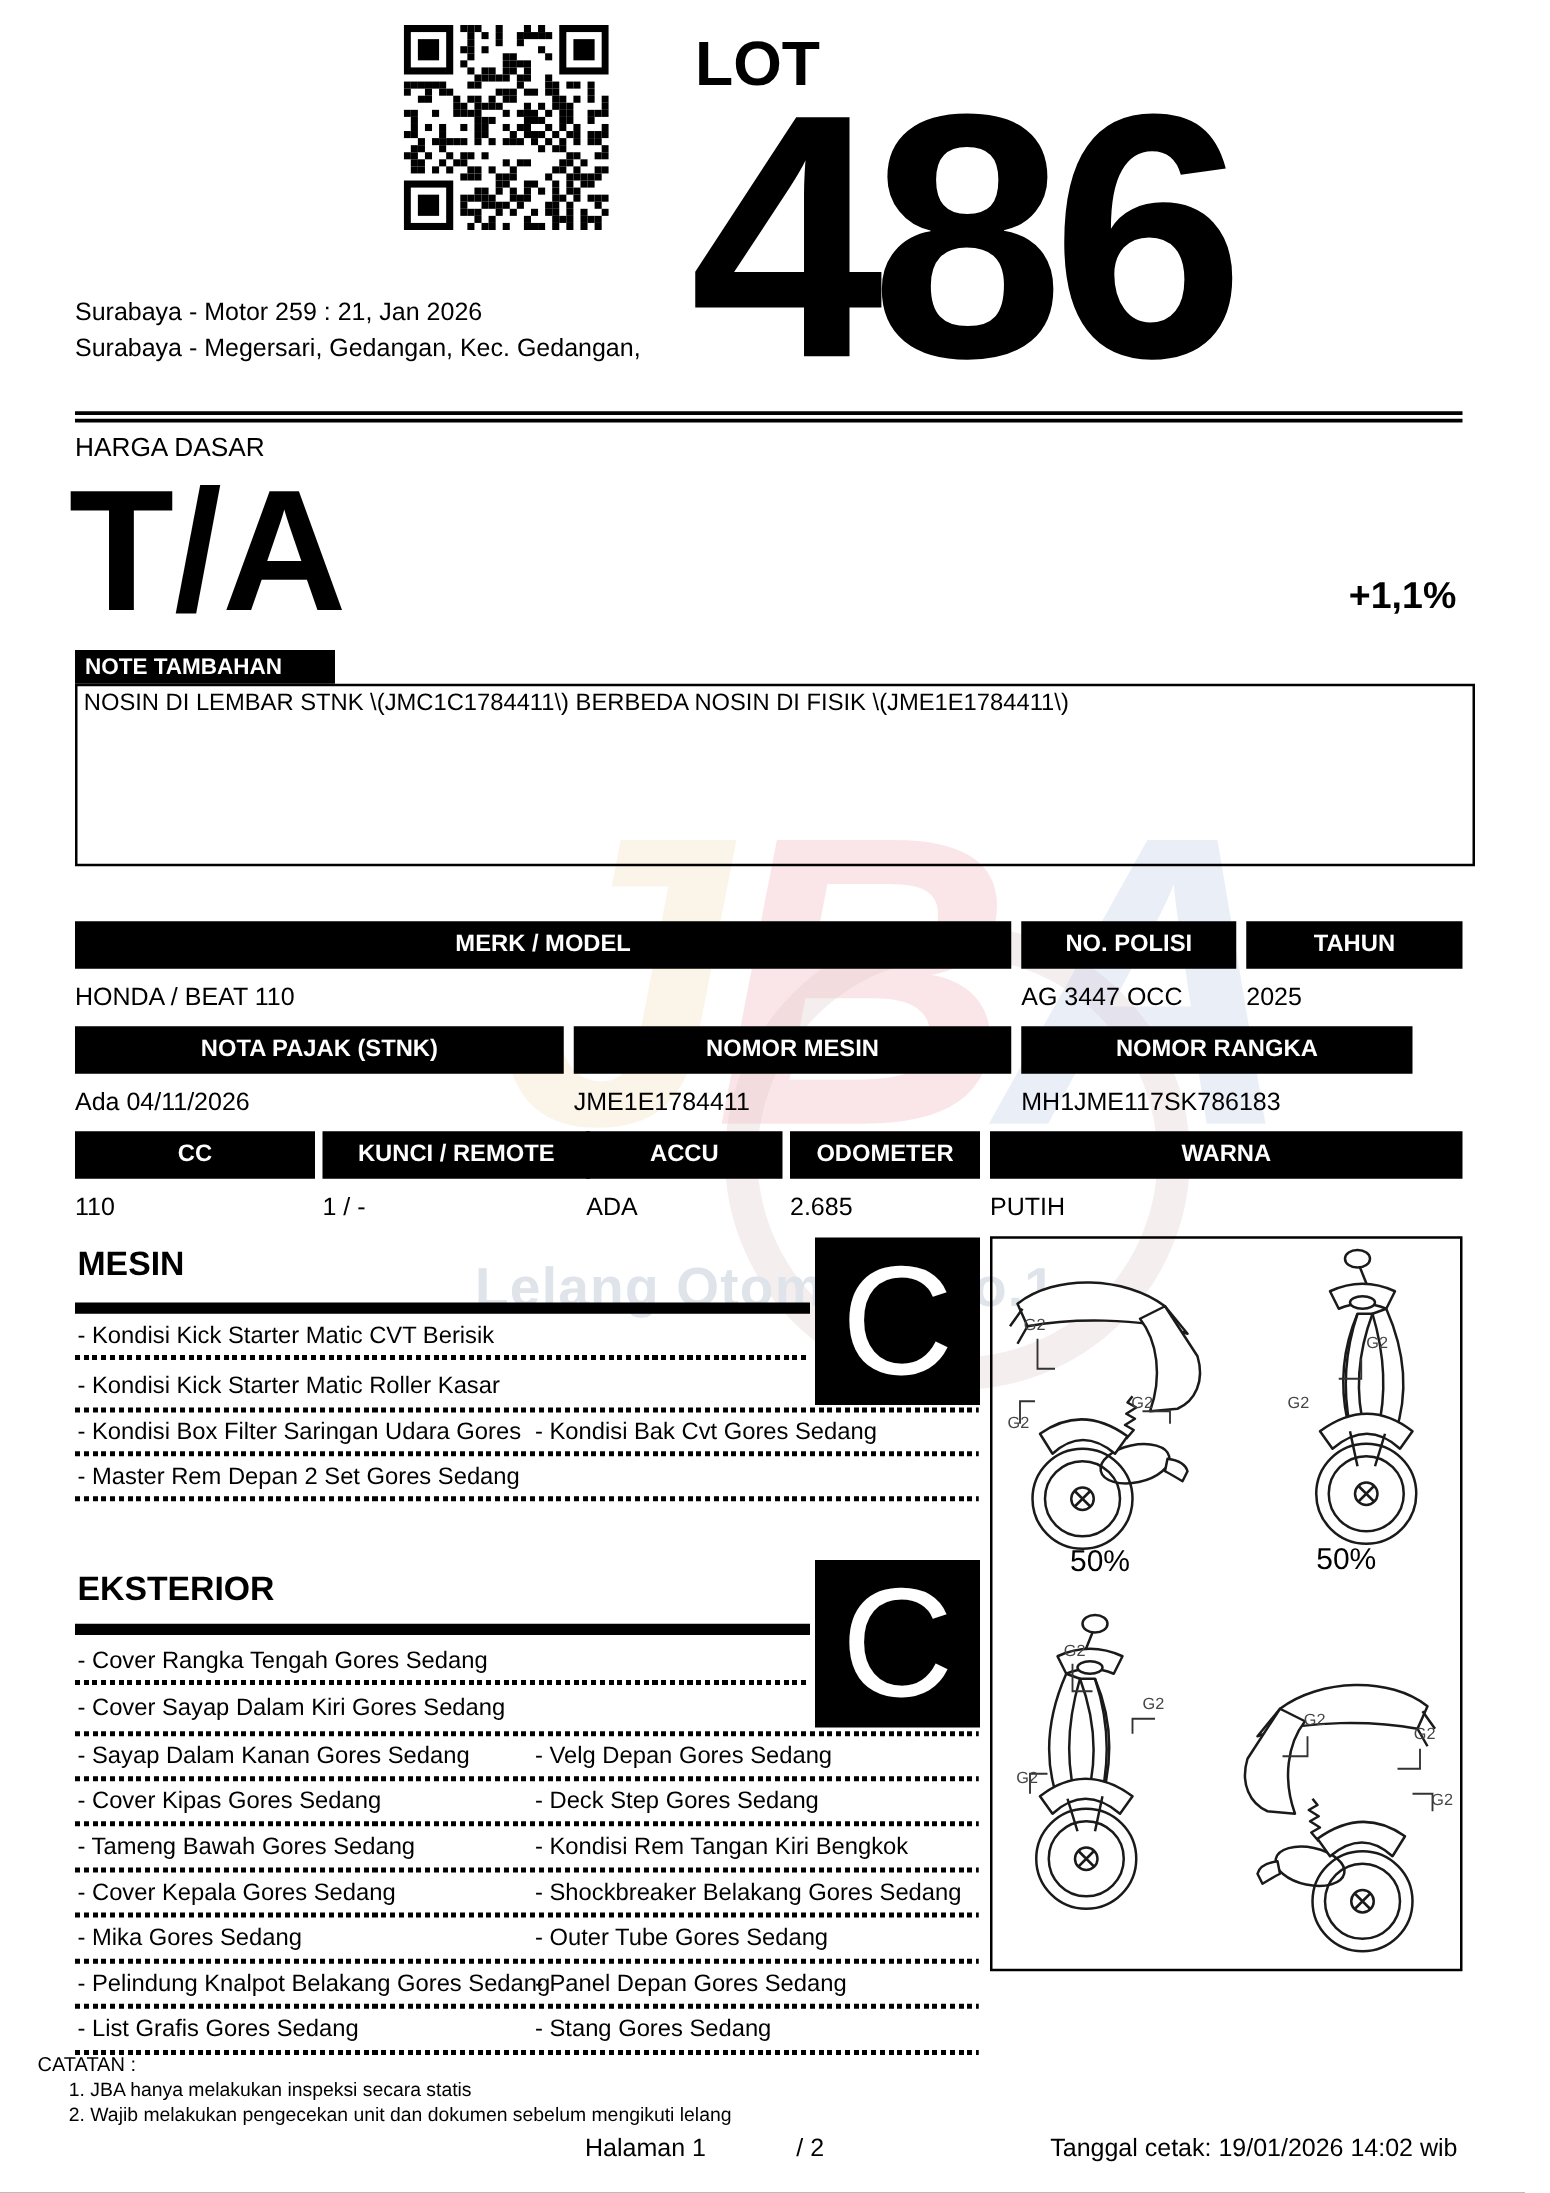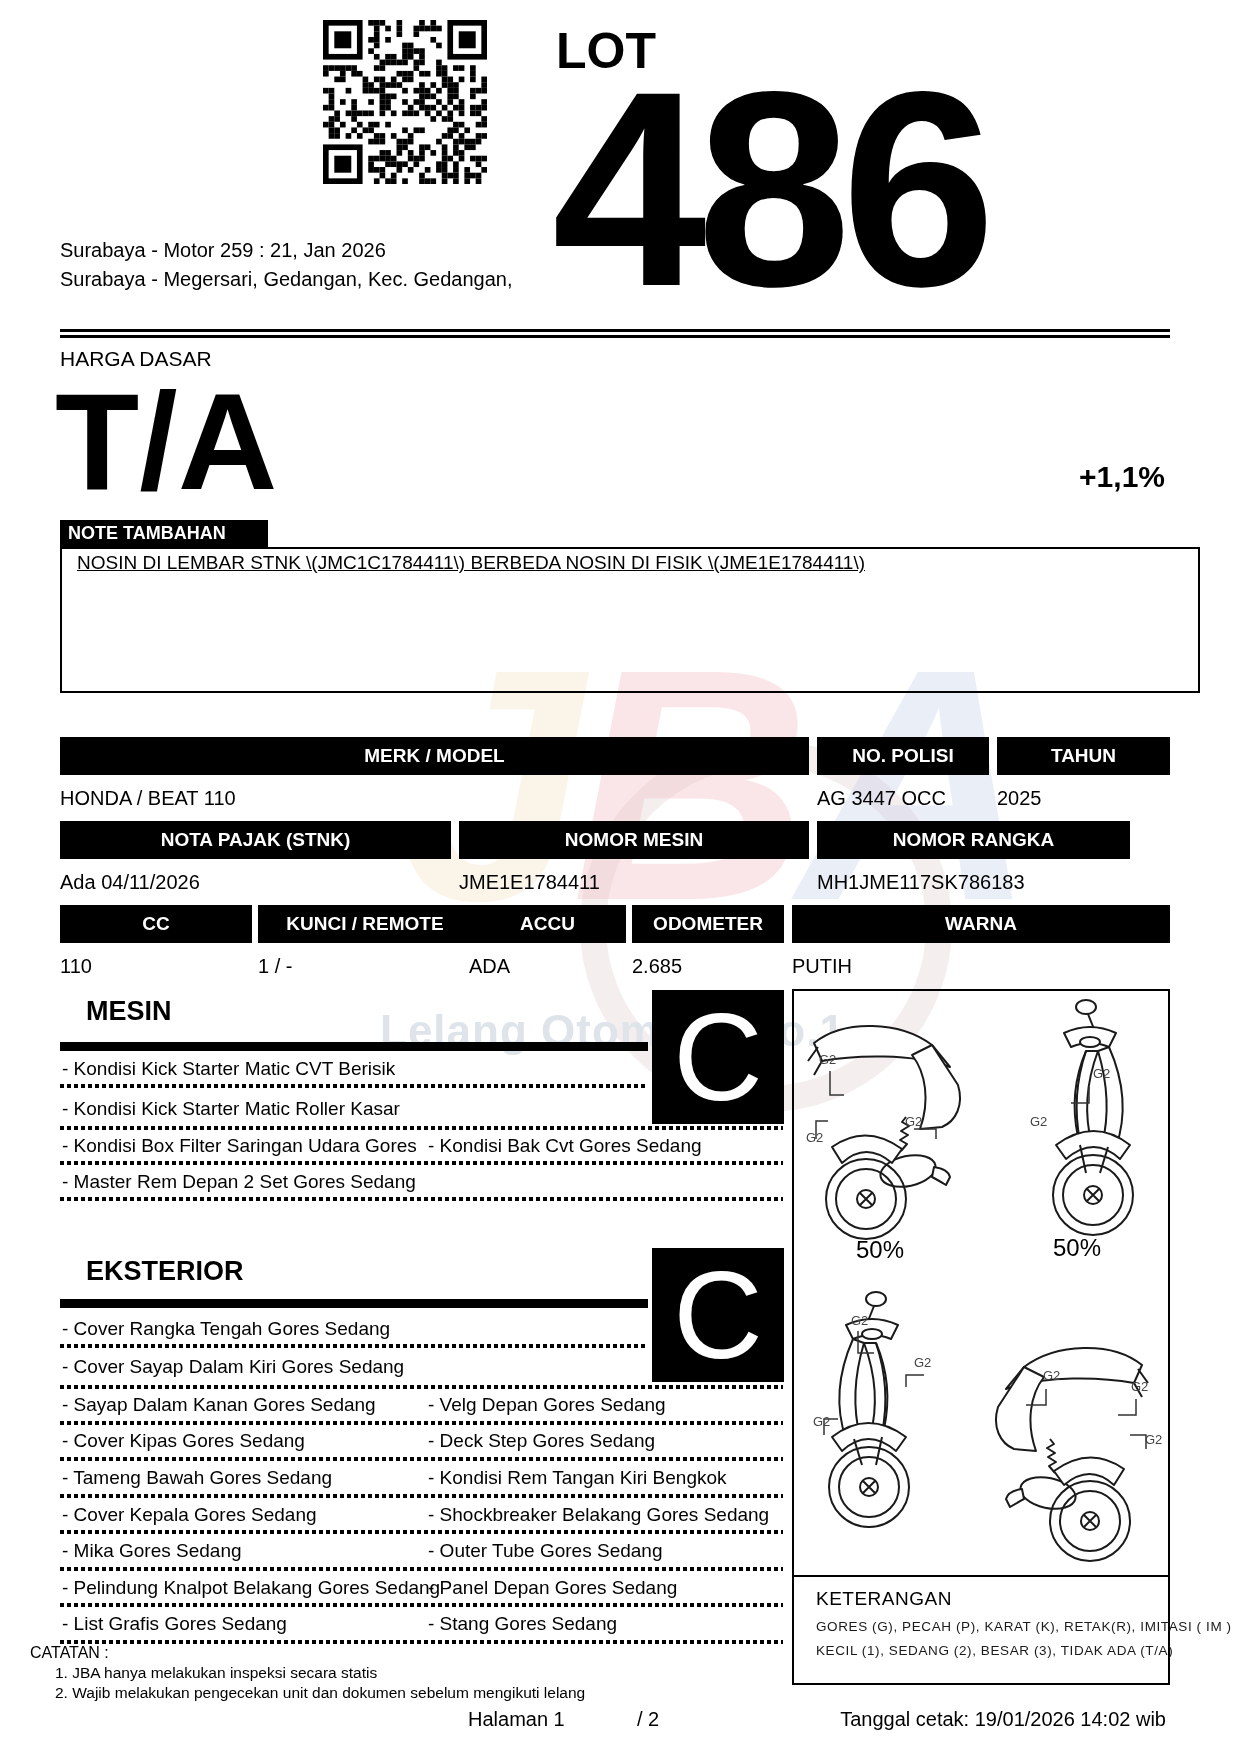--- a/index.html
+++ b/index.html
@@ -20,27 +20,27 @@
   .lot-number{position:absolute;left:552px;top:50px;font-size:278px;font-weight:bold;line-height:1;
               letter-spacing:-10px;z-index:2;}
   .addr{position:absolute;left:60px;top:236px;font-size:20px;line-height:29px;z-index:2;}
   .rule{position:absolute;left:60px;width:1110px;height:3px;background:#000;z-index:2;}
   .harga-label{position:absolute;left:60px;top:347px;font-size:21px;z-index:2;}
   .harga-value{position:absolute;left:55px;top:372px;font-size:138px;font-weight:bold;line-height:1;z-index:2;}
   .pct{position:absolute;right:75px;top:460px;font-size:30px;font-weight:bold;z-index:2;}
   .note-label{position:absolute;left:60px;top:520px;width:200px;height:27px;line-height:27px;
               background:#000;color:#fff;font-size:18px;font-weight:bold;padding-left:8px;z-index:2;}
   .note-box{position:absolute;left:60px;top:547px;width:1106px;height:136px;border:2px solid #000;
-            font-size:19px;padding:3px 15px;box-sizing:content-box;z-index:2;text-decoration:underline;}
+            font-size:19px;padding:3px 5px;box-sizing:content-box;z-index:2;}
   
   .hdr{position:absolute;height:38px;line-height:38px;background:#000;color:#fff;font-weight:bold;
        text-align:center;font-size:19px;z-index:2;}
   .val{position:absolute;height:32px;line-height:44px;text-align:left;font-size:20px;z-index:2;}
   
-  .sec-title{position:absolute;left:62px;font-size:27px;font-weight:bold;z-index:2;margin-left:24px;}
+  .sec-title{position:absolute;left:62px;font-size:27px;font-weight:bold;z-index:2;}
   .sec-bar{position:absolute;left:60px;width:588px;height:9px;background:#000;z-index:2;}
   .grade{position:absolute;left:652px;width:132px;height:134px;background:#000;color:#fff;
          display:flex;align-items:center;justify-content:center;font-size:124px;z-index:2;}
   .item{position:absolute;font-size:19px;white-space:nowrap;z-index:2;}
   .dot{position:absolute;left:60px;height:4px;z-index:2;
        background-image:repeating-linear-gradient(90deg,#000 0 4px,transparent 4px 7px);}
   .w-short{width:588px;} .w-long{width:723px;}
   
   .diagram-box{position:absolute;left:792px;top:989px;width:374px;height:584px;border:2px solid #000;z-index:2;background:transparent;}
   .ket-box{position:absolute;left:792px;top:1575px;width:374px;height:106px;border:2px solid #000;z-index:2;}
@@ -520,25 +520,20 @@
   <span class="tread" style="left:856px;top:1236px">50%</span>
   <span class="tread" style="left:1053px;top:1234px">50%</span>
 
   <span class="g2" style="left:851px;top:1313px">G2</span>
   <span class="g2" style="left:914px;top:1355px">G2</span>
   <span class="g2" style="left:1043px;top:1368px">G2</span>
   <span class="g2" style="left:1131px;top:1379px">G2</span>
   <span class="g2" style="left:813px;top:1414px">G2</span>
   <span class="g2" style="left:1145px;top:1432px">G2</span>
 
-  <div class="ket-box">
-    <div class="ket-title">KETERANGAN</div>
-    <div class="ket-line" style="top:42px">GORES (G), PECAH (P), KARAT (K), RETAK(R), IMITASI ( IM )</div>
-    <div class="ket-line" style="top:66px">KECIL (1), SEDANG (2), BESAR (3), TIDAK ADA (T/A)</div>
-  </div>
 
   <div class="catatan-title">CATATAN :</div>
   <div class="catatan-item" style="top:1664px">1. JBA hanya melakukan inspeksi secara statis</div>
   <div class="catatan-item" style="top:1684px">2. Wajib melakukan pengecekan unit dan dokumen sebelum mengikuti lelang</div>
 
   <div class="page-num" style="left:468px">Halaman 1</div>
   <div class="page-num" style="left:637px">/ 2</div>
   <div class="print-date">Tanggal cetak: 19/01/2026 14:02 wib</div>
 
 </div>

